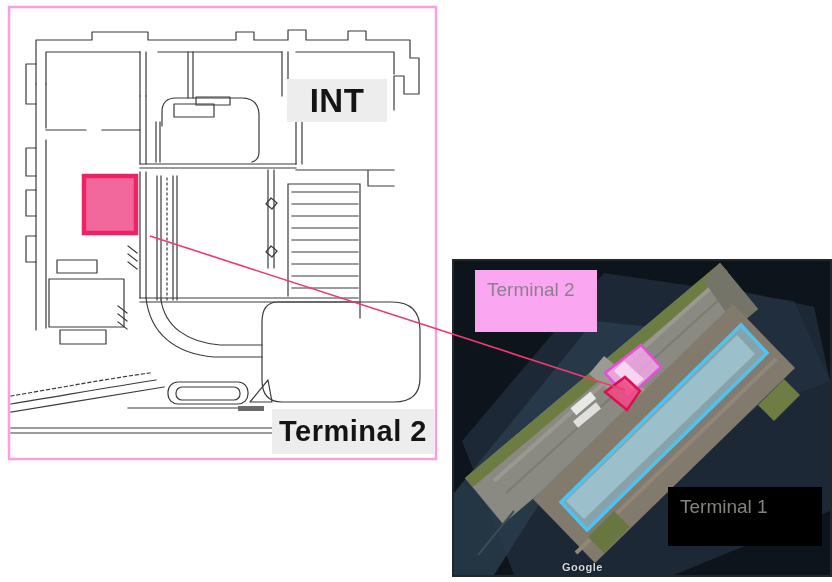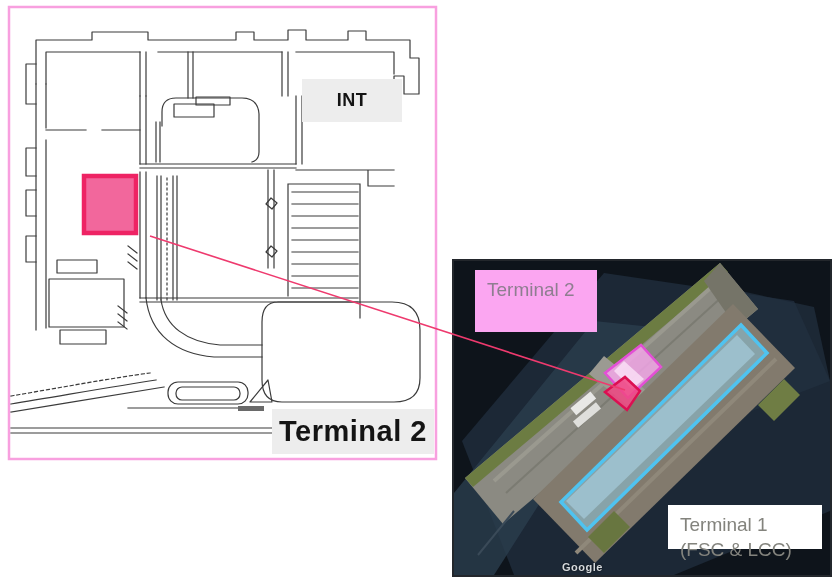--- a/index.html
+++ b/index.html
@@ -10,34 +10,34 @@
   }
   .abs{position:absolute;}
   
   #floorplan-panel{left:0;top:0;width:440px;height:466px;}
   #floorplan-panel svg{position:absolute;left:0;top:0;}
   .plan-label{
     position:absolute;display:flex;align-items:center;justify-content:center;
     background:#ededed;color:#141414;font-weight:bold;letter-spacing:.5px;
   }
   #dom-label{left:50px;top:80px;width:80px;height:44px;font-size:27px;}
-  #int-label{left:287px;top:79px;width:100px;height:43px;font-size:18px;margin-left:15px;}
+  #int-label{left:287px;top:79px;width:100px;height:43px;font-size:33px;}
   #plan-terminal-label{left:272px;top:409px;width:162px;height:45px;font-size:29px;}
   
   #satellite-panel{
     left:452px;top:259px;width:380px;height:318px;box-sizing:border-box;
     border:2px solid #23272c;background:#0e141b;
   }
   #satellite-panel svg{position:absolute;left:0;top:0;}
   .sat-label{
     position:absolute;box-sizing:border-box;padding:7px 0 0 12px;
     font-size:19px;line-height:1.32;font-weight:normal;
   }
   #sat-t2-label{left:21px;top:9px;width:122px;height:62px;background:#fba6f1;color:#8e7e90;}
-  #sat-t1-label{left:214px;top:244px;width:154px;height:44px;background:#ffffff;color:#83837d;}
+  #sat-t1-label{left:214px;top:226px;width:154px;height:59px;background:#000000;color:#83837d;}
   #google-watermark{
     position:absolute;left:108px;top:300px;font-size:11px;font-weight:bold;
     color:#d6dadd;text-shadow:0 0 2px rgba(0,0,0,.8);letter-spacing:.5px;
   }
   
   #connector-overlay{left:0;top:0;width:832px;height:582px;pointer-events:none;z-index:40;}
 </style>
 </head>
 <body>
 
@@ -150,20 +150,19 @@
     </g>
 
     <polygon points="171,116 186,130 173,149 151,131" fill="rgba(240,70,130,0.85)" stroke-width="2.5" stroke="#dc0f52"></polygon>
   </svg>
 
   <div id="sat-t2-label" class="sat-label">
     <div>Terminal 2</div>
   </div>
   <div id="sat-t1-label" class="sat-label">
     <div>Terminal 1</div>
-    <div>(FSC &amp; LCC)</div>
   </div>
   <div id="google-watermark">Google</div>
 </div>
 
 <svg id="connector-overlay" class="abs" width="832" height="582" viewBox="0 0 832 582">
   <line x1="150" y1="236" x2="625" y2="390" stroke-width="1.6" stroke="#ee3a6e"></line>
 </svg>
 
 </body></html>

